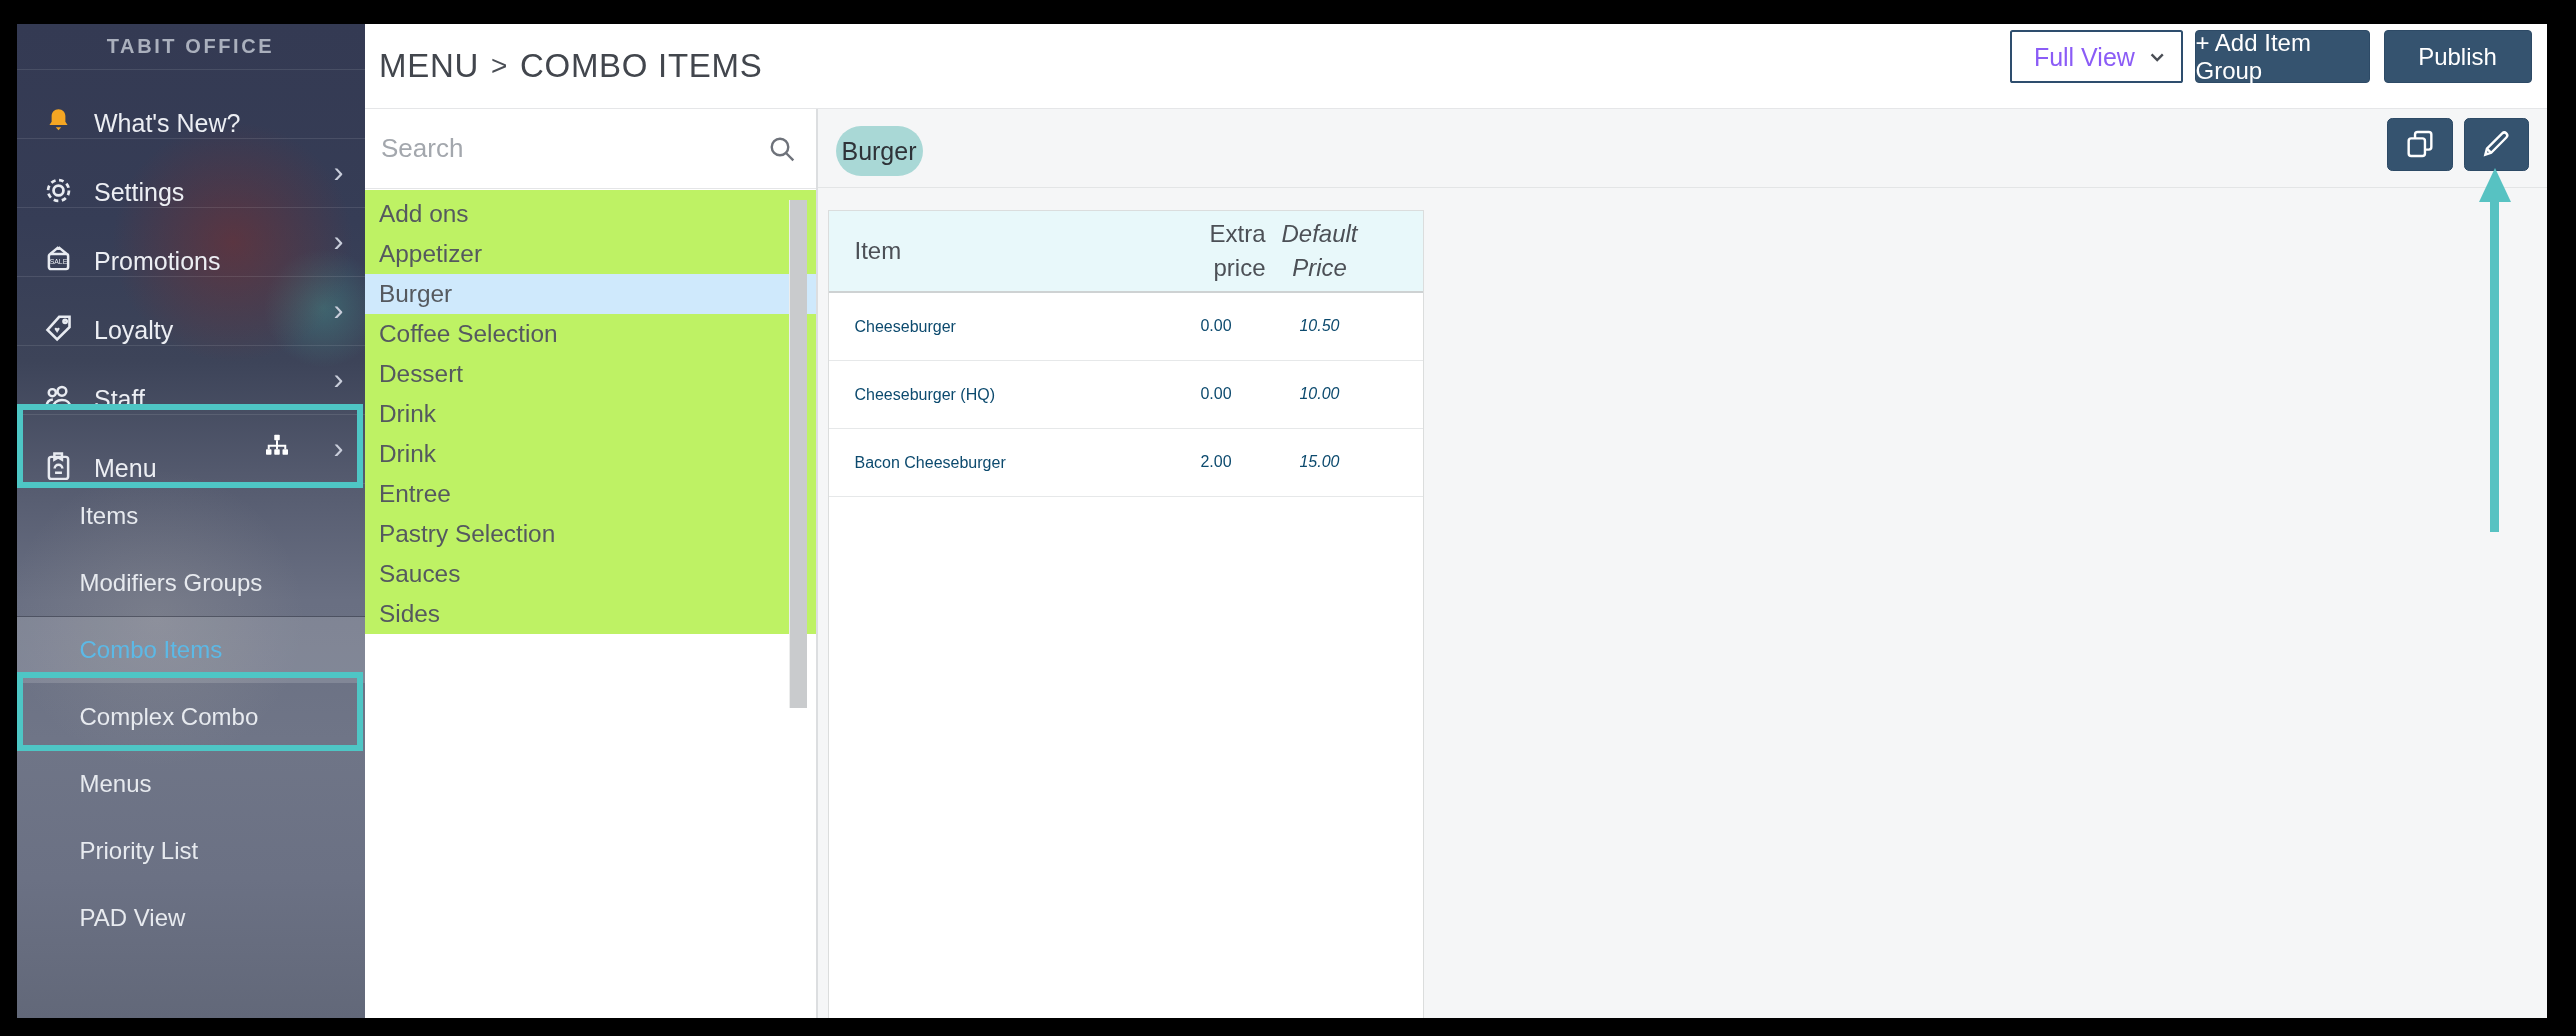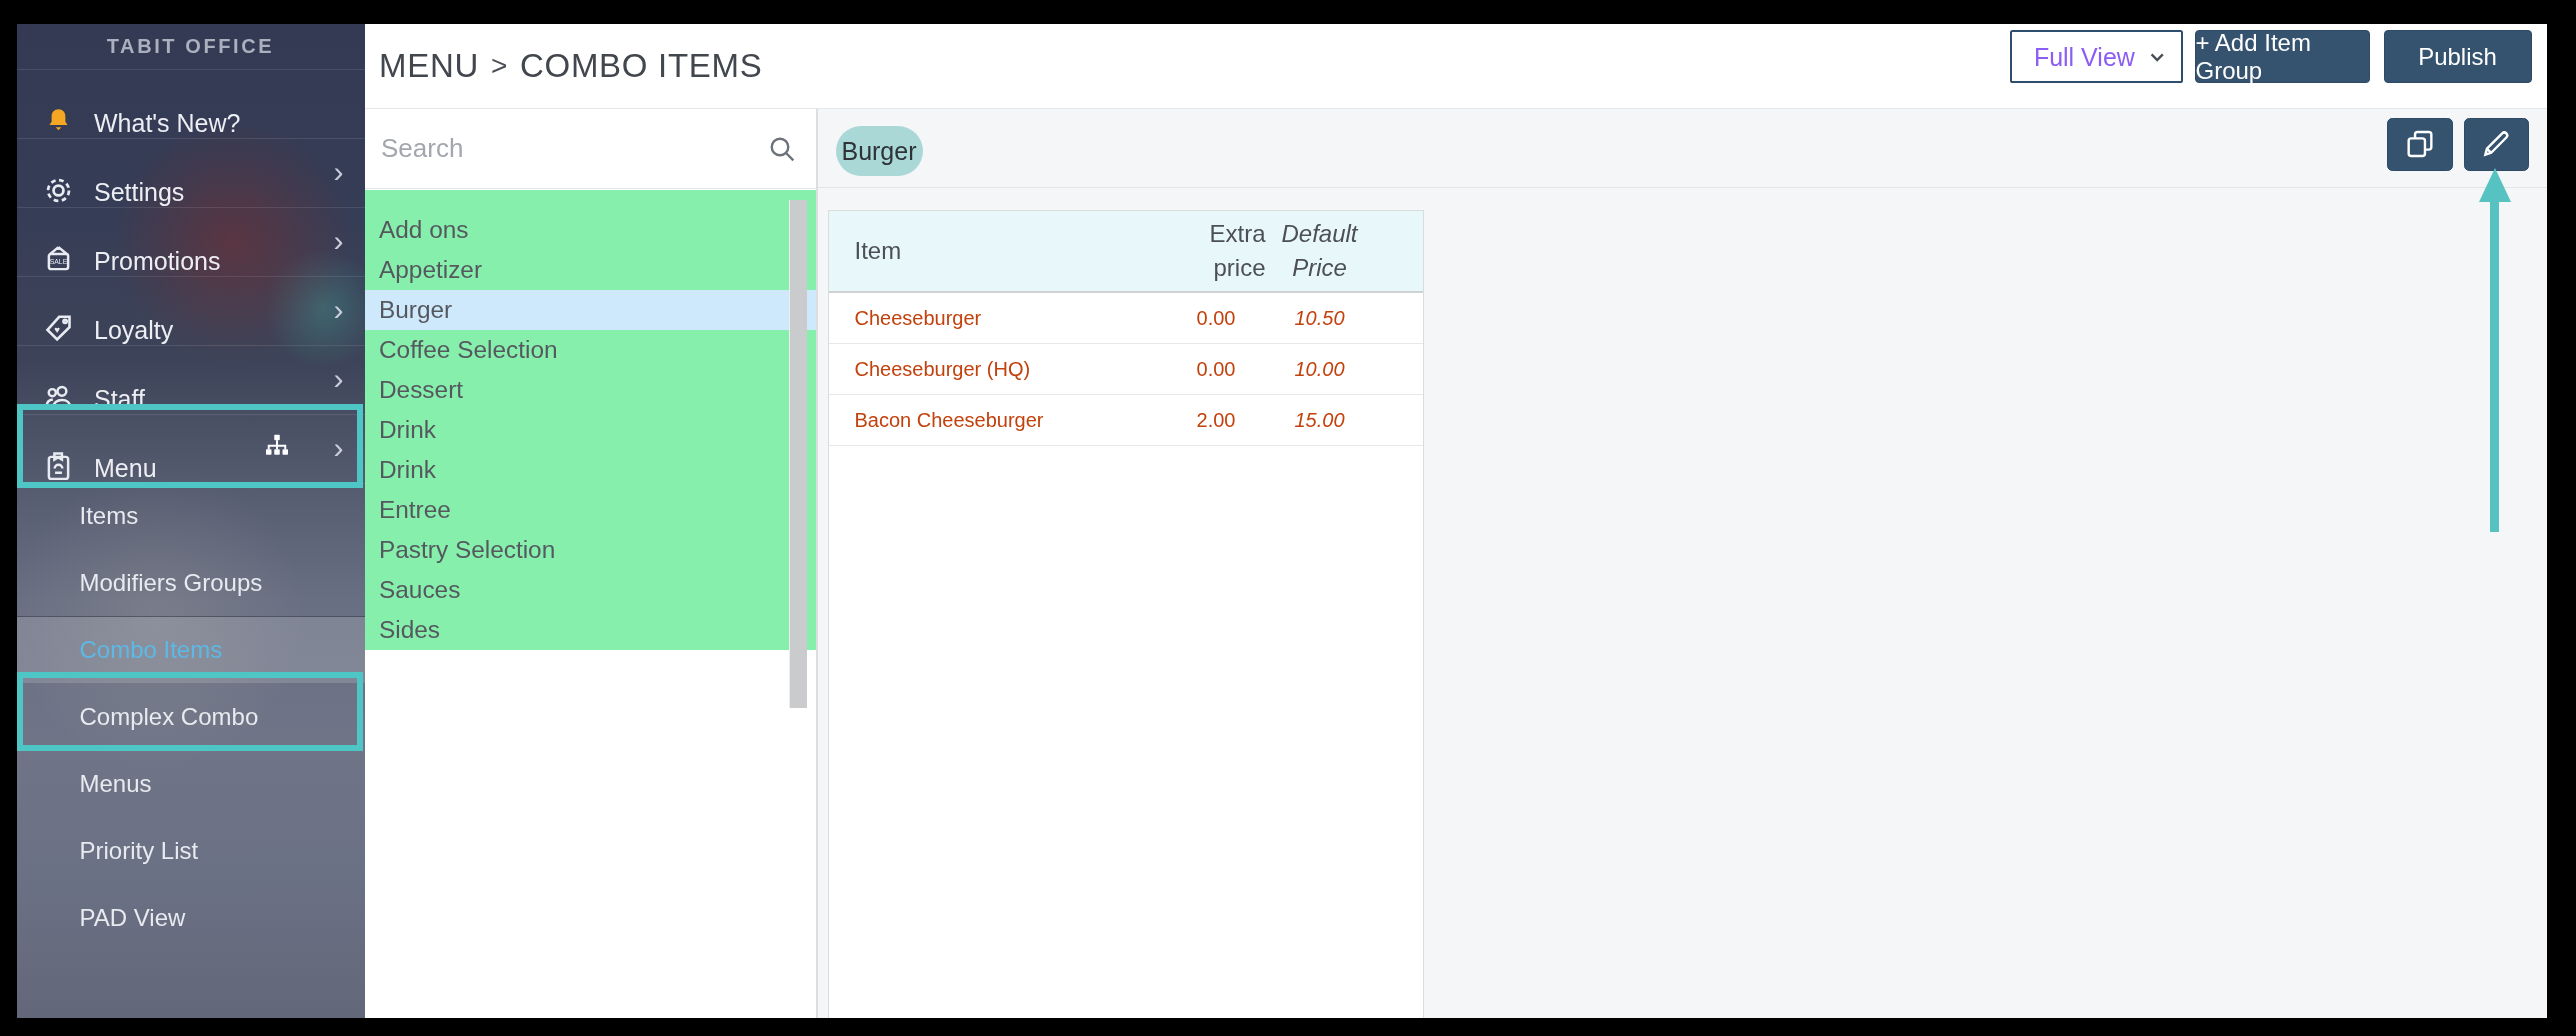--- a/index.html
+++ b/index.html
@@ -64,31 +64,31 @@
   .icon-btn.edit{left:2099px;width:65px;}
 
   
   .search-wrap{position:absolute;left:0;top:85px;width:451px;height:79px;background:#fff;}
   .search-input{position:absolute;left:14.5px;top:0;width:369px;height:79px;border:none;outline:none;
     font-family:inherit;font-size:26px;color:#4a4e54;background:transparent;}
   .search-input::placeholder{color:#a3a7ad;}
   .search-divider{position:absolute;left:0;top:164px;width:451px;height:1.3px;background:#e4e5e7;}
   .search-ic{position:absolute;left:401px;top:24px;}
 
-  .cat-list{position:absolute;left:0;top:166px;width:451px;padding-top:20px;background:#86efac;text-align:right;}
+  .cat-list{position:absolute;left:0;top:166px;width:451px;padding-top:4px;background:#bef264;text-align:right;}
   .cat-row{height:40px;display:flex;align-items:center;padding-left:14.5px;font-size:24.4px;color:#55595f;cursor:pointer;}
   .cat-row.selected{background:#cfe9fc;}
   .scrollbar-thumb{position:absolute;left:424px;top:176px;width:18.5px;height:508px;background:#c9cbcd;border-left:1.3px solid #eceded;cursor:pointer;}
 
   
   .table-card{position:absolute;left:463px;top:186px;width:596px;bottom:0;background:#fff;
     border:1.3px solid #dbdddd;border-bottom:none;}
   .t-head{position:relative;height:82px;background:#e8f8fa;border-bottom:2px solid #ced2d3;
     font-size:24px;color:#4c5056;}
-  .t-row{position:relative;height:51px;border-bottom:1.3px solid #e6e8e9;font-size:20px;color:#c2410c;background:#fff;cursor:pointer;}
+  .t-row{position:relative;height:68px;border-bottom:1.3px solid #e6e8e9;font-size:16px;color:#0c4a6e;background:#fff;cursor:pointer;}
   .c-item{position:absolute;left:26px;top:0;bottom:0;display:flex;align-items:center;}
   .c-extra{position:absolute;left:338px;width:99px;top:0;bottom:0;display:flex;align-items:center;justify-content:center;text-align:right;line-height:1.4;}
   .c-default{position:absolute;left:435px;width:112px;top:0;bottom:0;display:flex;align-items:center;justify-content:center;text-align:center;line-height:1.4;font-style:italic;}
 
   
   .arrow-head{position:absolute;left:2114px;top:144px;width:0;height:0;
     border-left:16px solid transparent;border-right:16px solid transparent;border-bottom:34px solid #57c2c2;}
   .arrow-shaft{position:absolute;left:2125px;top:175px;width:9.2px;height:333px;background:#57c2c2;}
 </style>
 </head>

